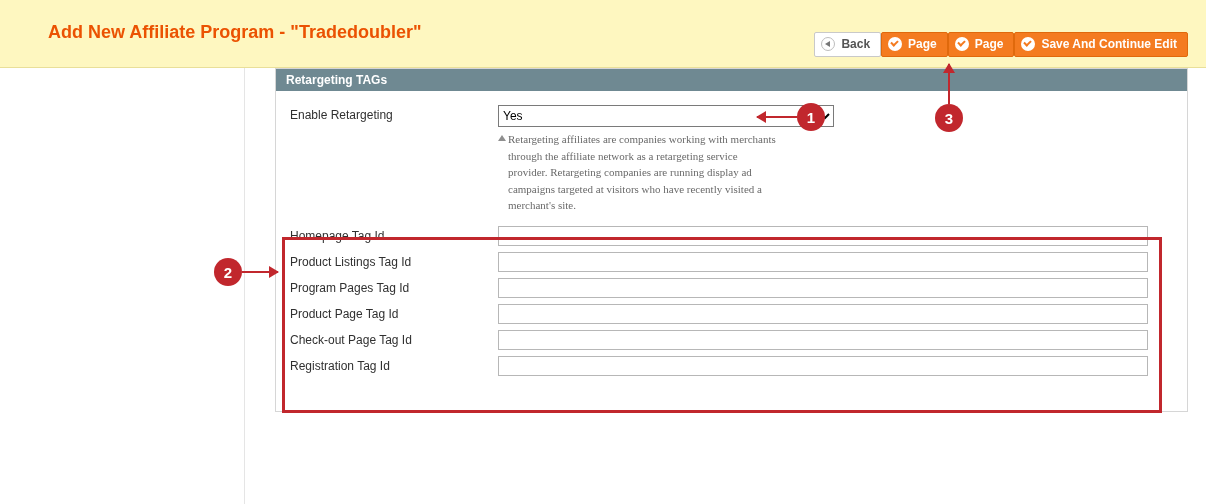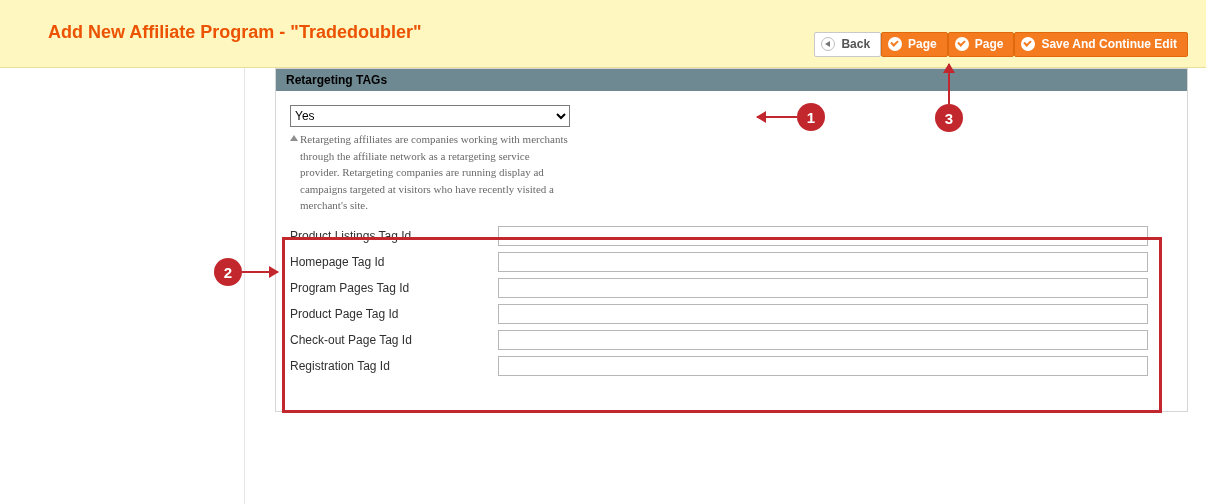--- a/index.html
+++ b/index.html
@@ -95,21 +95,21 @@
     padding: 0 18px 30px 30px;
     position: relative;
   }
 
   .panel {
     border: 1px solid #d6d6d6;
     background: #fff;
   }
   .panel-header {
     background: #6f8992;
-    color: #000000;
+    color: #ffffff;
     font-weight: bold;
     padding: 4px 10px;
     font-size: 12px;
   }
   .panel-body {
     padding: 14px 14px 20px 14px;
     position: relative;
   }
 
   .form-row {
@@ -126,21 +126,21 @@
     width: 650px;
   }
   .text-input {
     width: 100%;
     border: 1px solid #b7b7b7;
     height: 20px;
     padding: 1px 4px;
     font-size: 12px;
   }
   .select {
-    width: 280px;
+    width: 336px;
     border: 1px solid #7a7a7a;
     height: 22px;
     font-size: 12px;
     background: #fff;
   }
   .hint {
     color: #6a6a6a;
     font-size: 11px;
     line-height: 1.5;
     padding-top: 4px;
@@ -254,37 +254,38 @@
 <div class="page">
   <div class="left-gutter"></div>
 
   <div class="content">
 
     <div class="panel">
       <div class="panel-header">Retargeting TAGs</div>
       <div class="panel-body">
 
         <div class="form-row">
+          <div class="row-label">Enable Retargeting</div>
           <div style="flex:0 0 auto;">
             <select class="select">
               <option>Yes</option>
             </select>
             <div class="hint" style="width:280px;font-family:Liberation Serif, serif;">Retargeting affiliates are companies working with merchants through the affiliate network as a retargeting service provider. Retargeting companies are running display ad campaigns targeted at visitors who have recently visited a merchant's site.</div>
           </div>
         </div>
 
         <div id="tag-fields-group" style="padding-top:6px; position:relative;">
 
           <div class="form-row">
+            <div class="row-label">Homepage Tag Id</div>
+            <div class="row-control-wide"><input class="text-input" type="text" value="" style=""></div>
+          </div>
+
+          <div class="form-row">
             <div class="row-label">Product Listings Tag Id</div>
-            <div class="row-control-wide"><input class="text-input" type="text" value="" style=""></div>
-          </div>
-
-          <div class="form-row">
-            <div class="row-label">Homepage Tag Id</div>
             <div class="row-control-wide"><input class="text-input" type="text" value="" style=""></div>
           </div>
 
           <div class="form-row">
             <div class="row-label">Program Pages Tag Id</div>
             <div class="row-control-wide"><input class="text-input" type="text" value="" style=""></div>
           </div>
 
           <div class="form-row">
             <div class="row-label">Product Page Tag Id</div>

